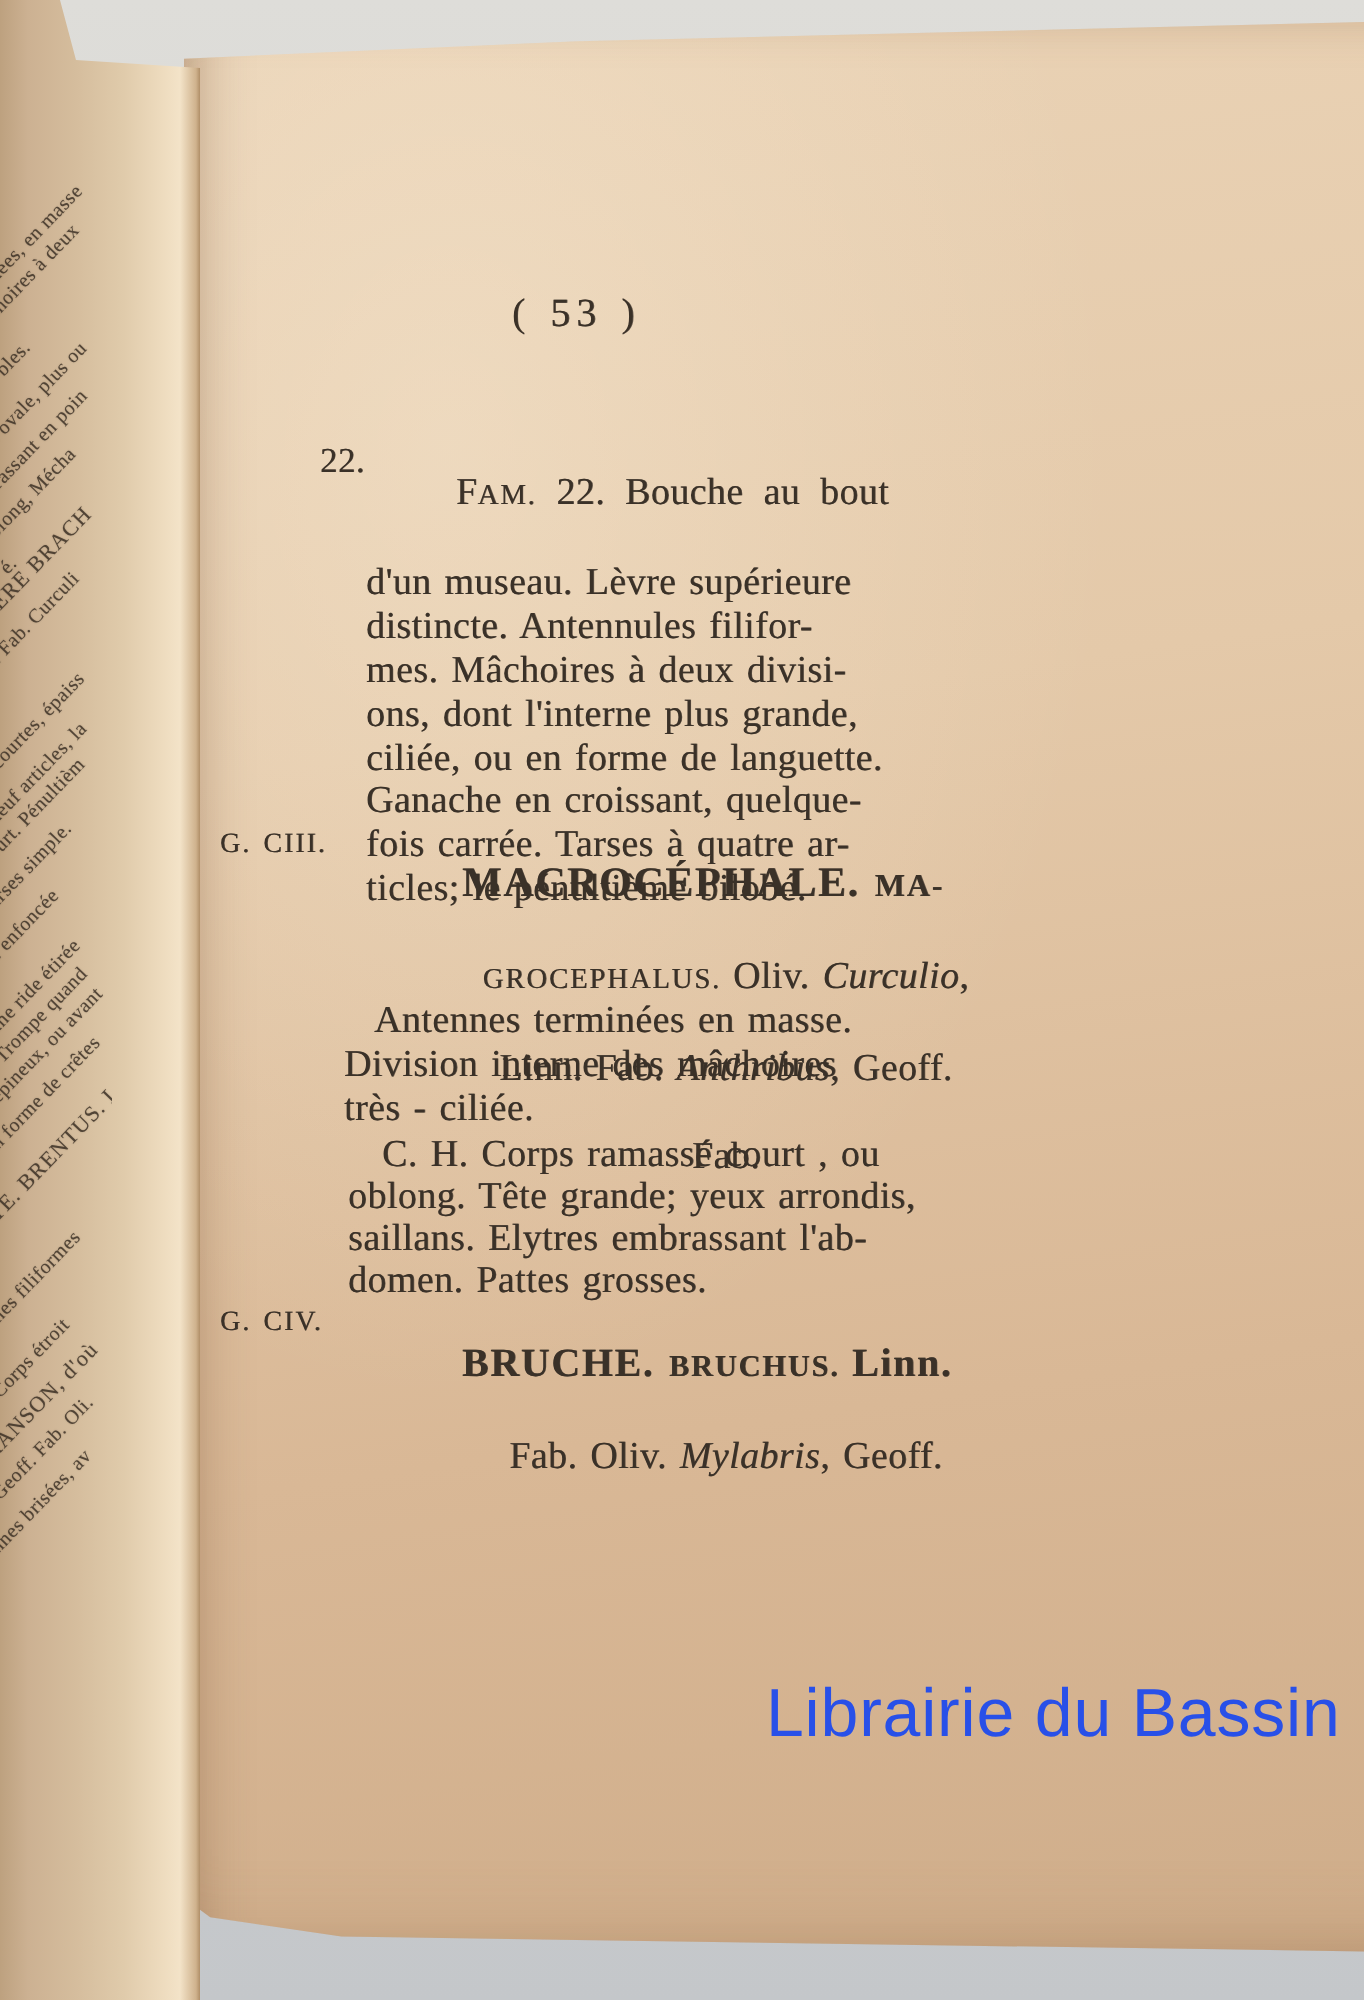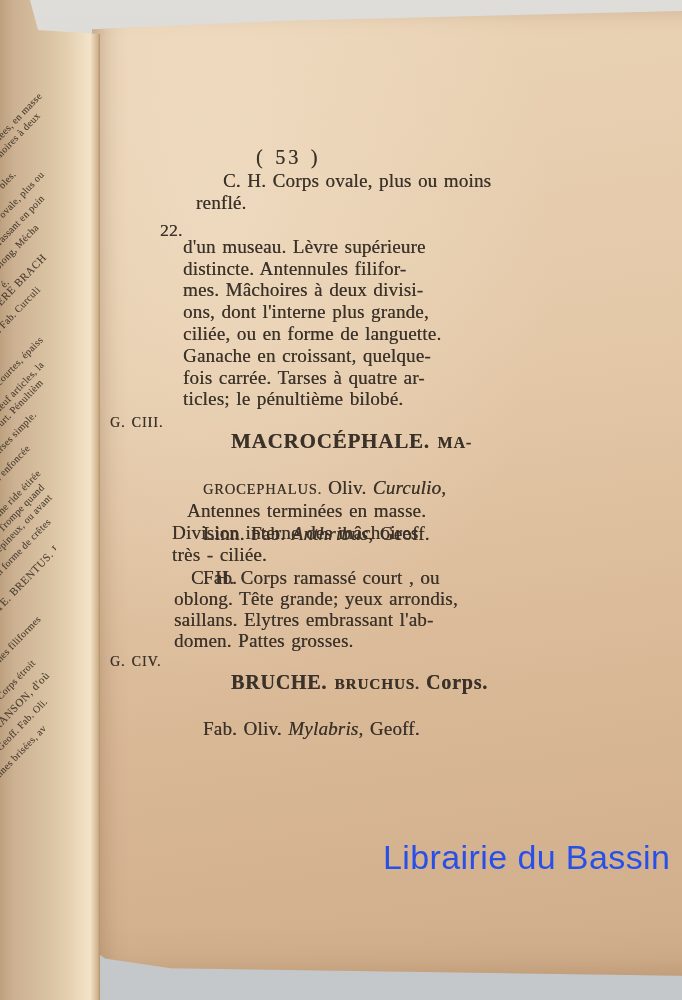--- a/index.html
+++ b/index.html
@@ -46,21 +46,21 @@
   .margin-label{font-size:14px;letter-spacing:1px;white-space:nowrap;}
   .genus-line1{font-size:21px;letter-spacing:0.8px;line-height:24px;white-space:nowrap;font-weight:bold;}
   .sc{font-size:0.76em;letter-spacing:0.06em;}
   .it{font-style:italic;}
   .rom{font-style:normal;}
   .hline{white-space:nowrap;}
   .indent1{ text-indent:15px; }
   .indent2{ text-indent:27px; }
   .indent3{ text-indent:50px; }
   .fam-line1{word-spacing:5px;padding-left:45px;white-space:nowrap;}
-  .g-line{line-height:22.5px;}
+  .g-line{line-height:22.5px;text-align:center;}
   
   .watermark{position:absolute;z-index:5;
     font-family:"Liberation Sans","DejaVu Sans",sans-serif;
     font-size:34px;color:#2850e8;letter-spacing:0.4px;}
 </style>
 </head>
 <body>
 
 <div id="scene">
 
@@ -94,26 +94,25 @@
       <div class="frag" style="top:775px;left:-10px">ennes brisées, av</div>
     </div>
   </div>
 
   <div class="page">
     <div class="deckle-band"></div>
     <div class="fore-edge"></div>
 
     <div class="txt folio" style="left:164px;top:136px">( 53 )</div>
 
-    <div class="txt indent2" style="left:104px;top:160px;width:310px">C. H. Corps ovale, plus ou moins
-renflé.</div>
 
     <div class="txt" style="left:68px;top:209px;font-size:17.5px">22.</div>
 
     <div class="txt" style="left:91px;top:204px;width:312px;line-height:21.8px">
+      <div class="fam-line1"><span class="rom">F</span><span class="sc">AM.</span><span class="rom"> 22. Bouche au bout</span></div>
       <div>d'un museau. Lèvre supérieure
 distincte. Antennules filifor-
 mes. Mâchoires à deux divisi-
 ons, dont l'interne plus grande,
 ciliée, ou en forme de languette.
 Ganache en croissant, quelque-
 fois carrée. Tarses à quatre ar-
 ticles; le pénultième bilobé.</div>
     </div>
 
@@ -131,21 +130,21 @@
 très - ciliée.</div>
 
     <div class="txt indent1" style="left:82px;top:557px;width:322px;line-height:21px;text-indent:17px">C. H. Corps ramassé court , ou
 oblong. Tête grande; yeux arrondis,
 saillans. Elytres embrassant l'ab-
 domen. Pattes grosses.</div>
 
     <div class="txt margin-label" style="left:18px;top:641px">G. CIV.</div>
 
     <div class="txt" style="left:111px;top:638px;width:320px">
-      <div class="genus-line1" style="padding-left:28px;font-size:20px"><span>BRUCHE. </span><span class="sc">BRUCHUS. </span><span class="rom">Corps.</span></div>
+      <div class="genus-line1" style="padding-left:28px;font-size:20px"><span>BRUCHE. </span><span class="sc">BRUCHUS. </span><span class="rom">Linn.</span></div>
       <div class="hline g-line"><span class="rom">Fab. Oliv. </span><span class="it">Mylabris</span><span class="rom">, Geoff.</span></div>
     </div>
 
 
     <div class="watermark" style="left:291px;top:828px">Librairie du Bassin</div>
   </div>
 
 </div>
 
 </body></html>

